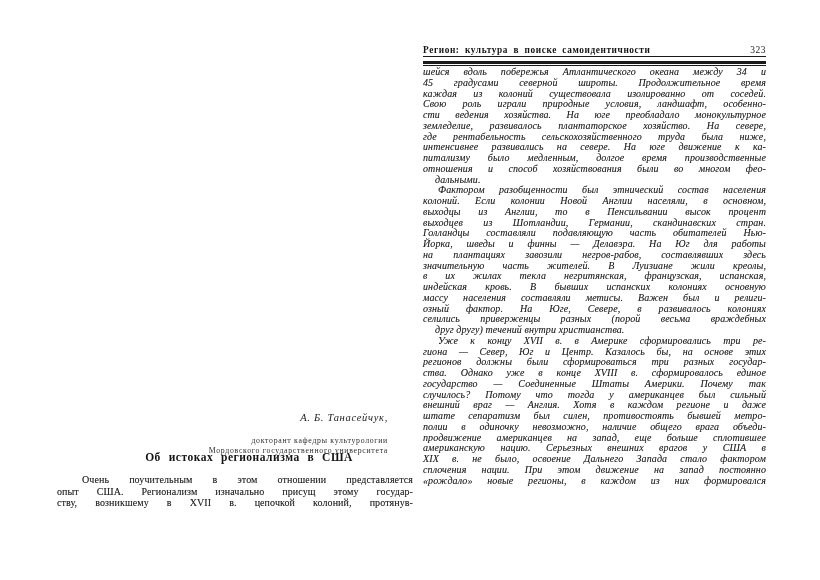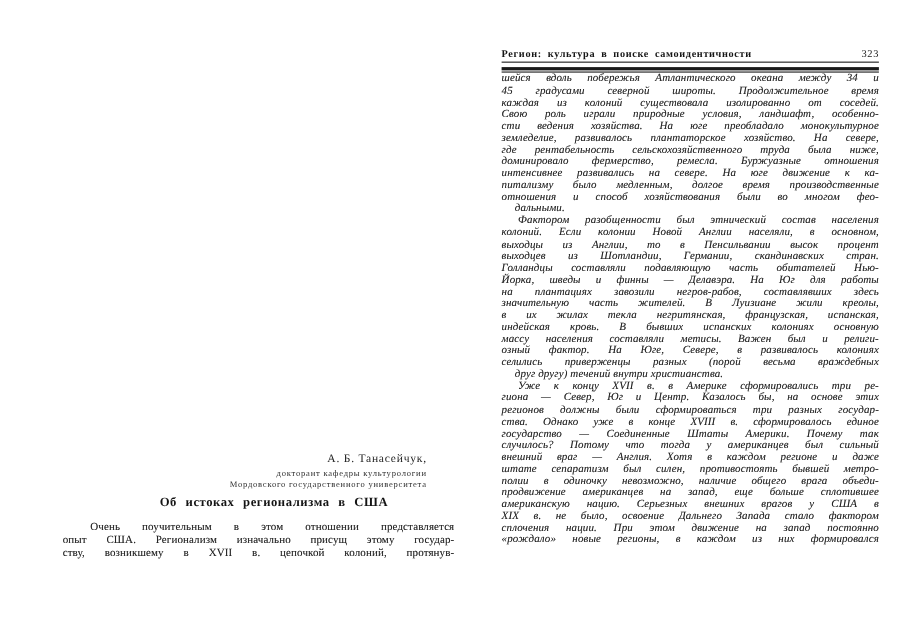--- a/index.html
+++ b/index.html
@@ -15,36 +15,37 @@
     font-family: "Liberation Serif", "DejaVu Serif", serif;
     color: #232323;
     overflow: hidden;
   }
   .page {
     position: absolute;
     top: 0;
     height: 580px;
   }
   .page.left  { left: 57px;  width: 356px; }
-  .page.right { left: 456px; width: 343px; }
+  .page.right { left: 423px; width: 343px; }
 
   
   .author-block {
     position: absolute;
     top: 412px;
     left: 0;
     right: 25px;
     text-align: right;
   }
   .author-name {
+    font-style: italic;
     font-size: 10.5px;
     line-height: 12px;
     letter-spacing: 0.7px;
     color: #1d1d1d;
-    margin-bottom: 2px;
+    margin-bottom: 12px;
   }
   .affiliation {
     font-size: 7.8px;
     line-height: 10px;
     letter-spacing: 0.7px;
     color: #2e2e2e;
   }
   .article-title {
     position: absolute;
     top: 451px;
@@ -154,21 +155,20 @@
     <div class="rule r2"></div>
     <div class="rule r3"></div>
     <div class="body" id="right-body">
         <div class="line">шейся вдоль побережья Атлантического океана между 34 и</div>
         <div class="line">45 градусами северной широты. Продолжительное время</div>
         <div class="line">каждая из колоний существовала изолированно от соседей.</div>
         <div class="line">Свою роль играли природные условия, ландшафт, особенно-</div>
         <div class="line">сти ведения хозяйства. На юге преобладало монокультурное</div>
         <div class="line">земледелие, развивалось плантаторское хозяйство. На севере,</div>
         <div class="line">где рентабельность сельскохозяйственного труда была ниже,</div>
-        <div class="line">доминировало фермерство, ремесла. Буржуазные отношения</div>
         <div class="line">интенсивнее развивались на севере. На юге движение к ка-</div>
         <div class="line">питализму было медленным, долгое время производственные</div>
         <div class="line">отношения и способ хозяйствования были во многом фео-</div>
         <div class="line last">дальными.</div>
         <div class="line indent">Фактором разобщенности был этнический состав населения</div>
         <div class="line">колоний. Если колонии Новой Англии населяли, в основном,</div>
         <div class="line">выходцы из Англии, то в Пенсильвании высок процент</div>
         <div class="line">выходцев из Шотландии, Германии, скандинавских стран.</div>
         <div class="line">Голландцы составляли подавляющую часть обитателей Нью-</div>
         <div class="line">Йорка, шведы и финны — Делавэра. На Юг для работы</div>

